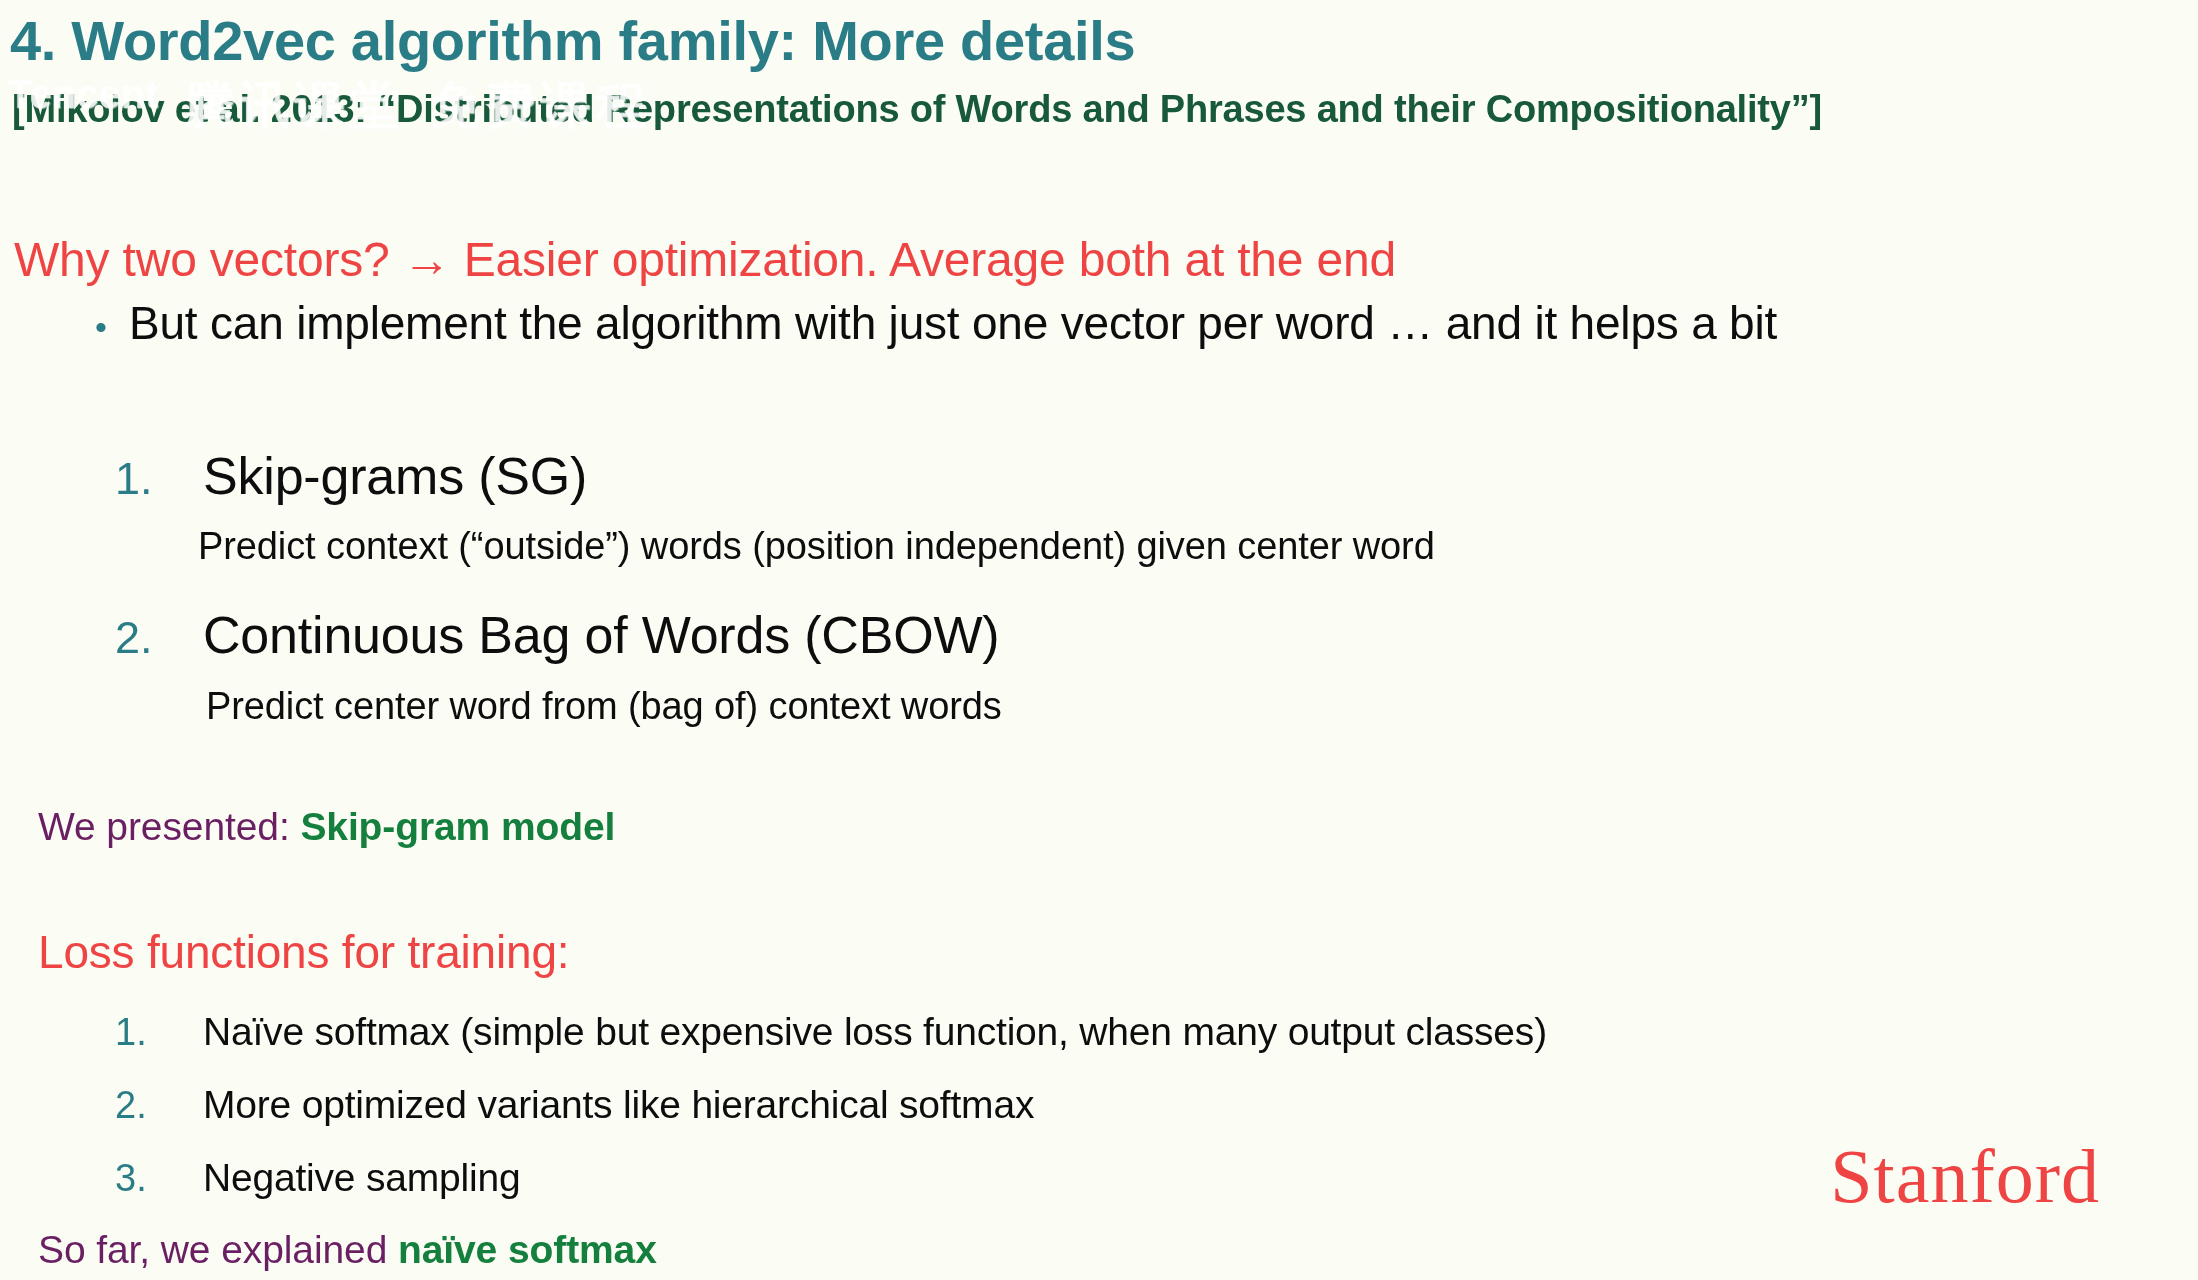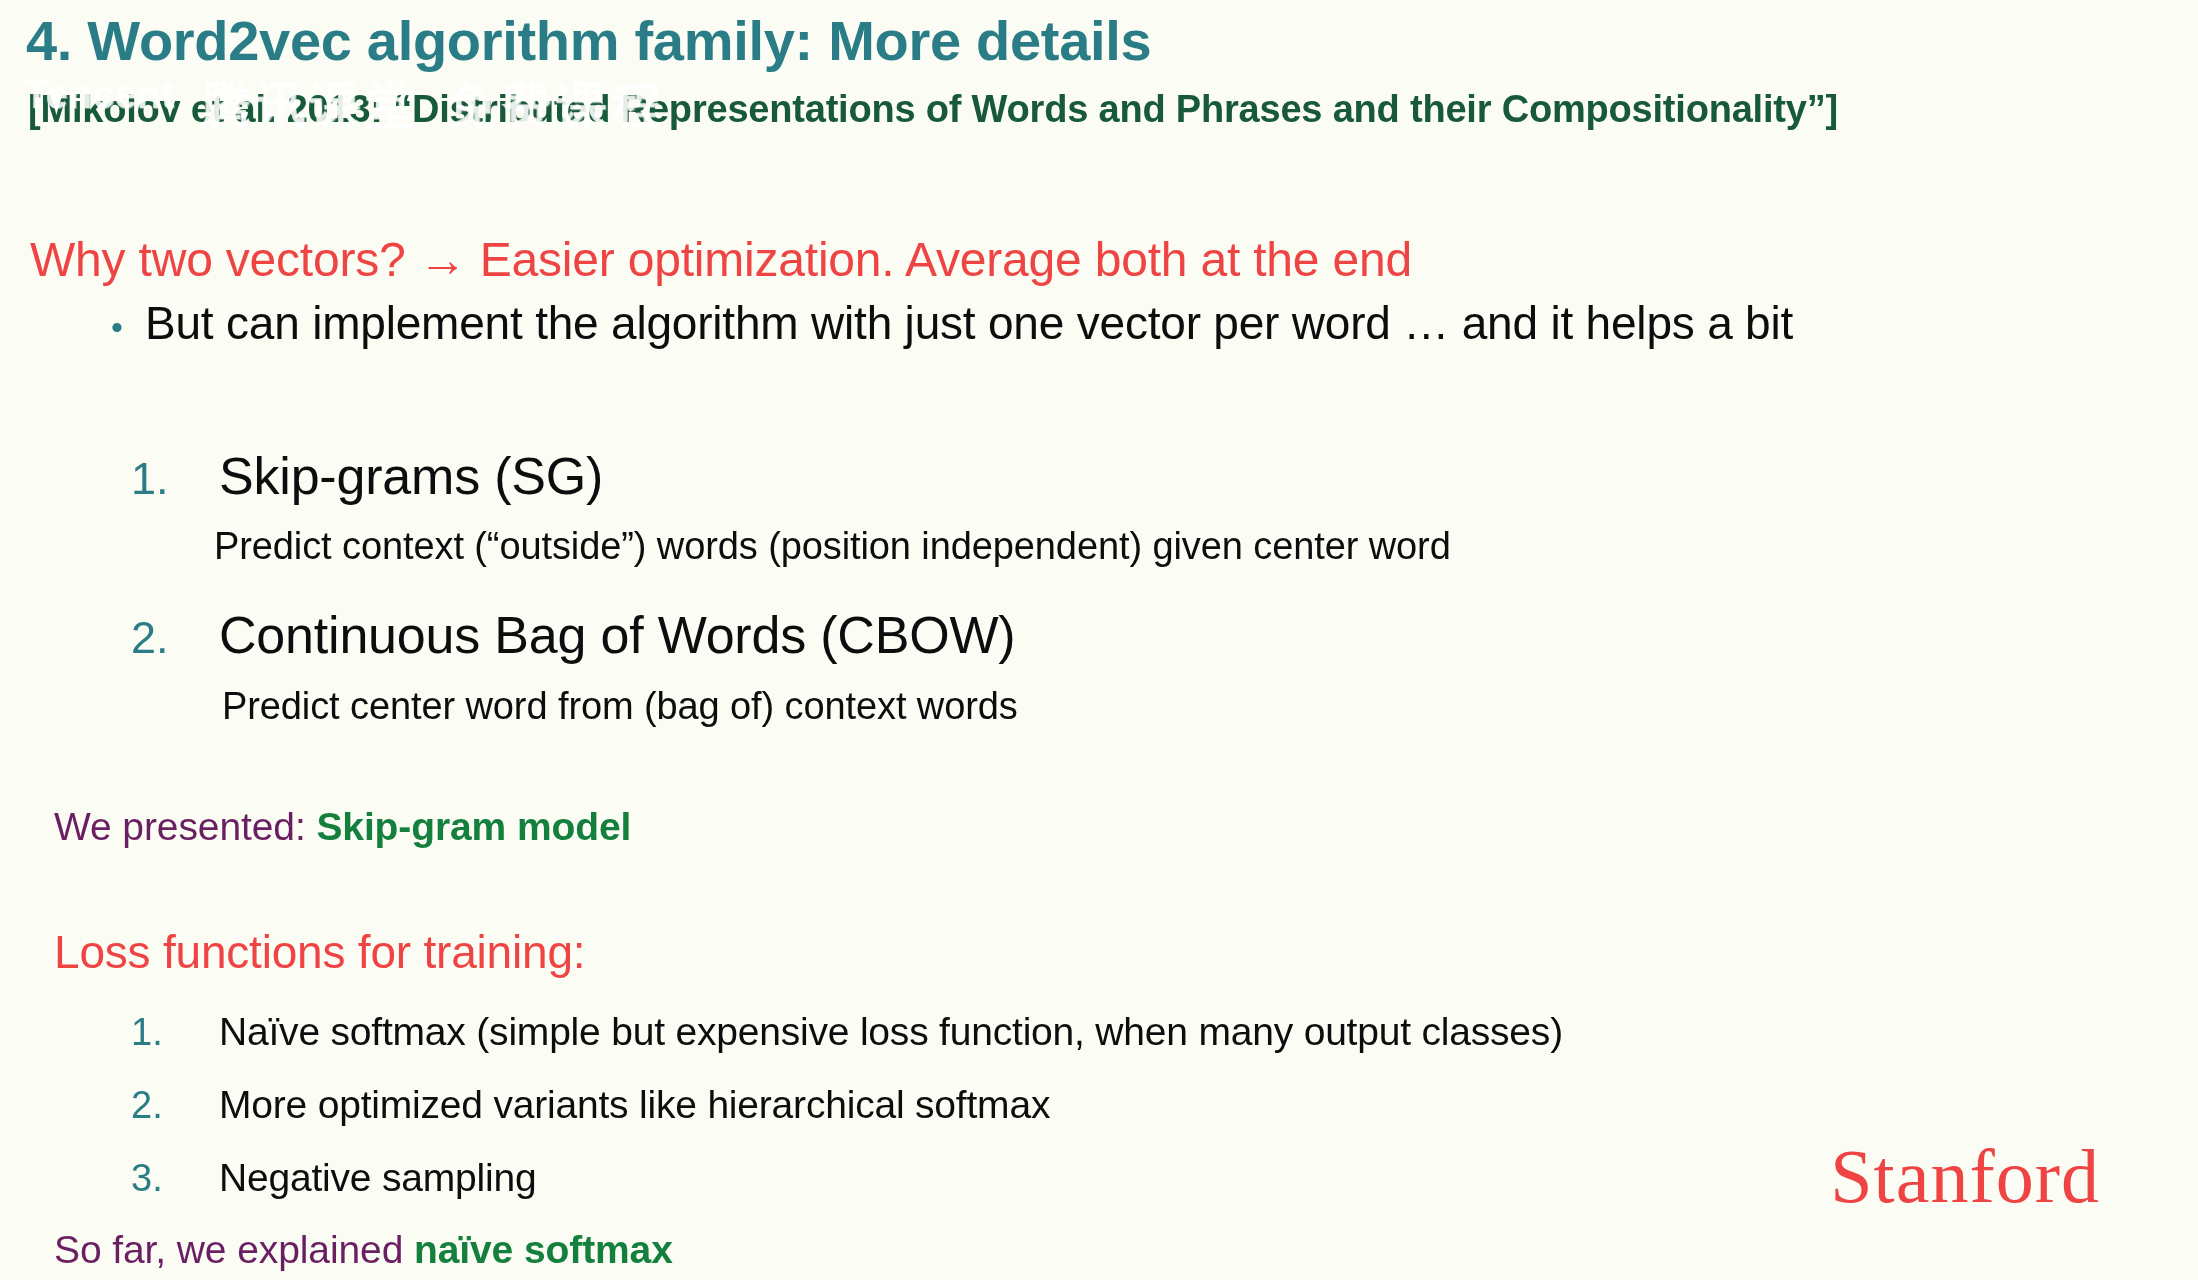--- a/index.html
+++ b/index.html
@@ -12,21 +12,20 @@
     background: #fbfcf4;
     font-family: "Liberation Sans", sans-serif;
     overflow: hidden;
     position: relative;
   }
   .slide {
     position: absolute;
     inset: 0;
     background: #fbfcf4;
     overflow: hidden;
-    margin-left: 16px;
   }
 
   
   .watermark {
     position: absolute;
     left: 8px;
     top: 72px;
     width: 1520px;
     height: 70px;
     pointer-events: none;

